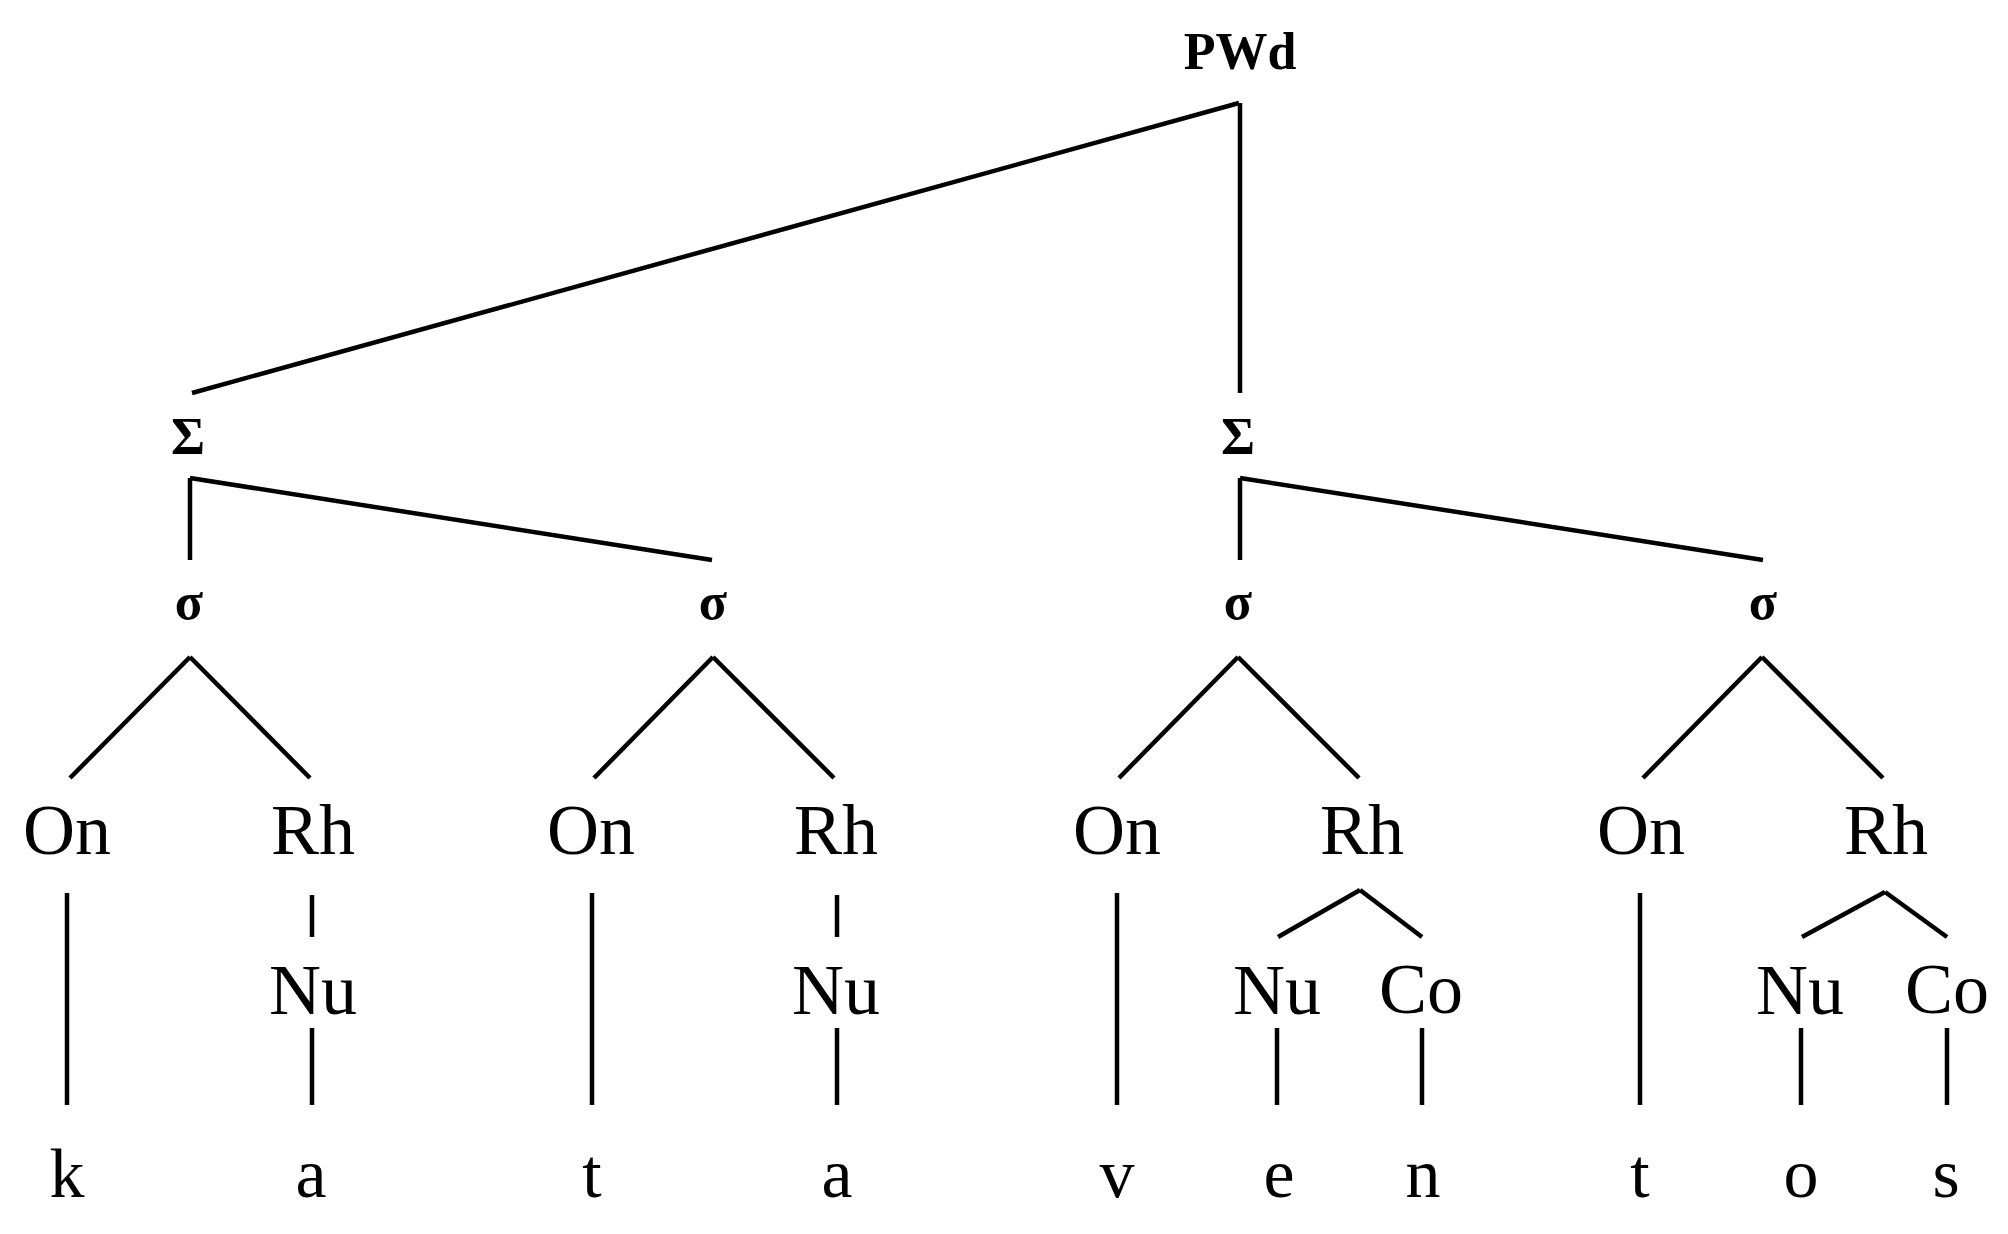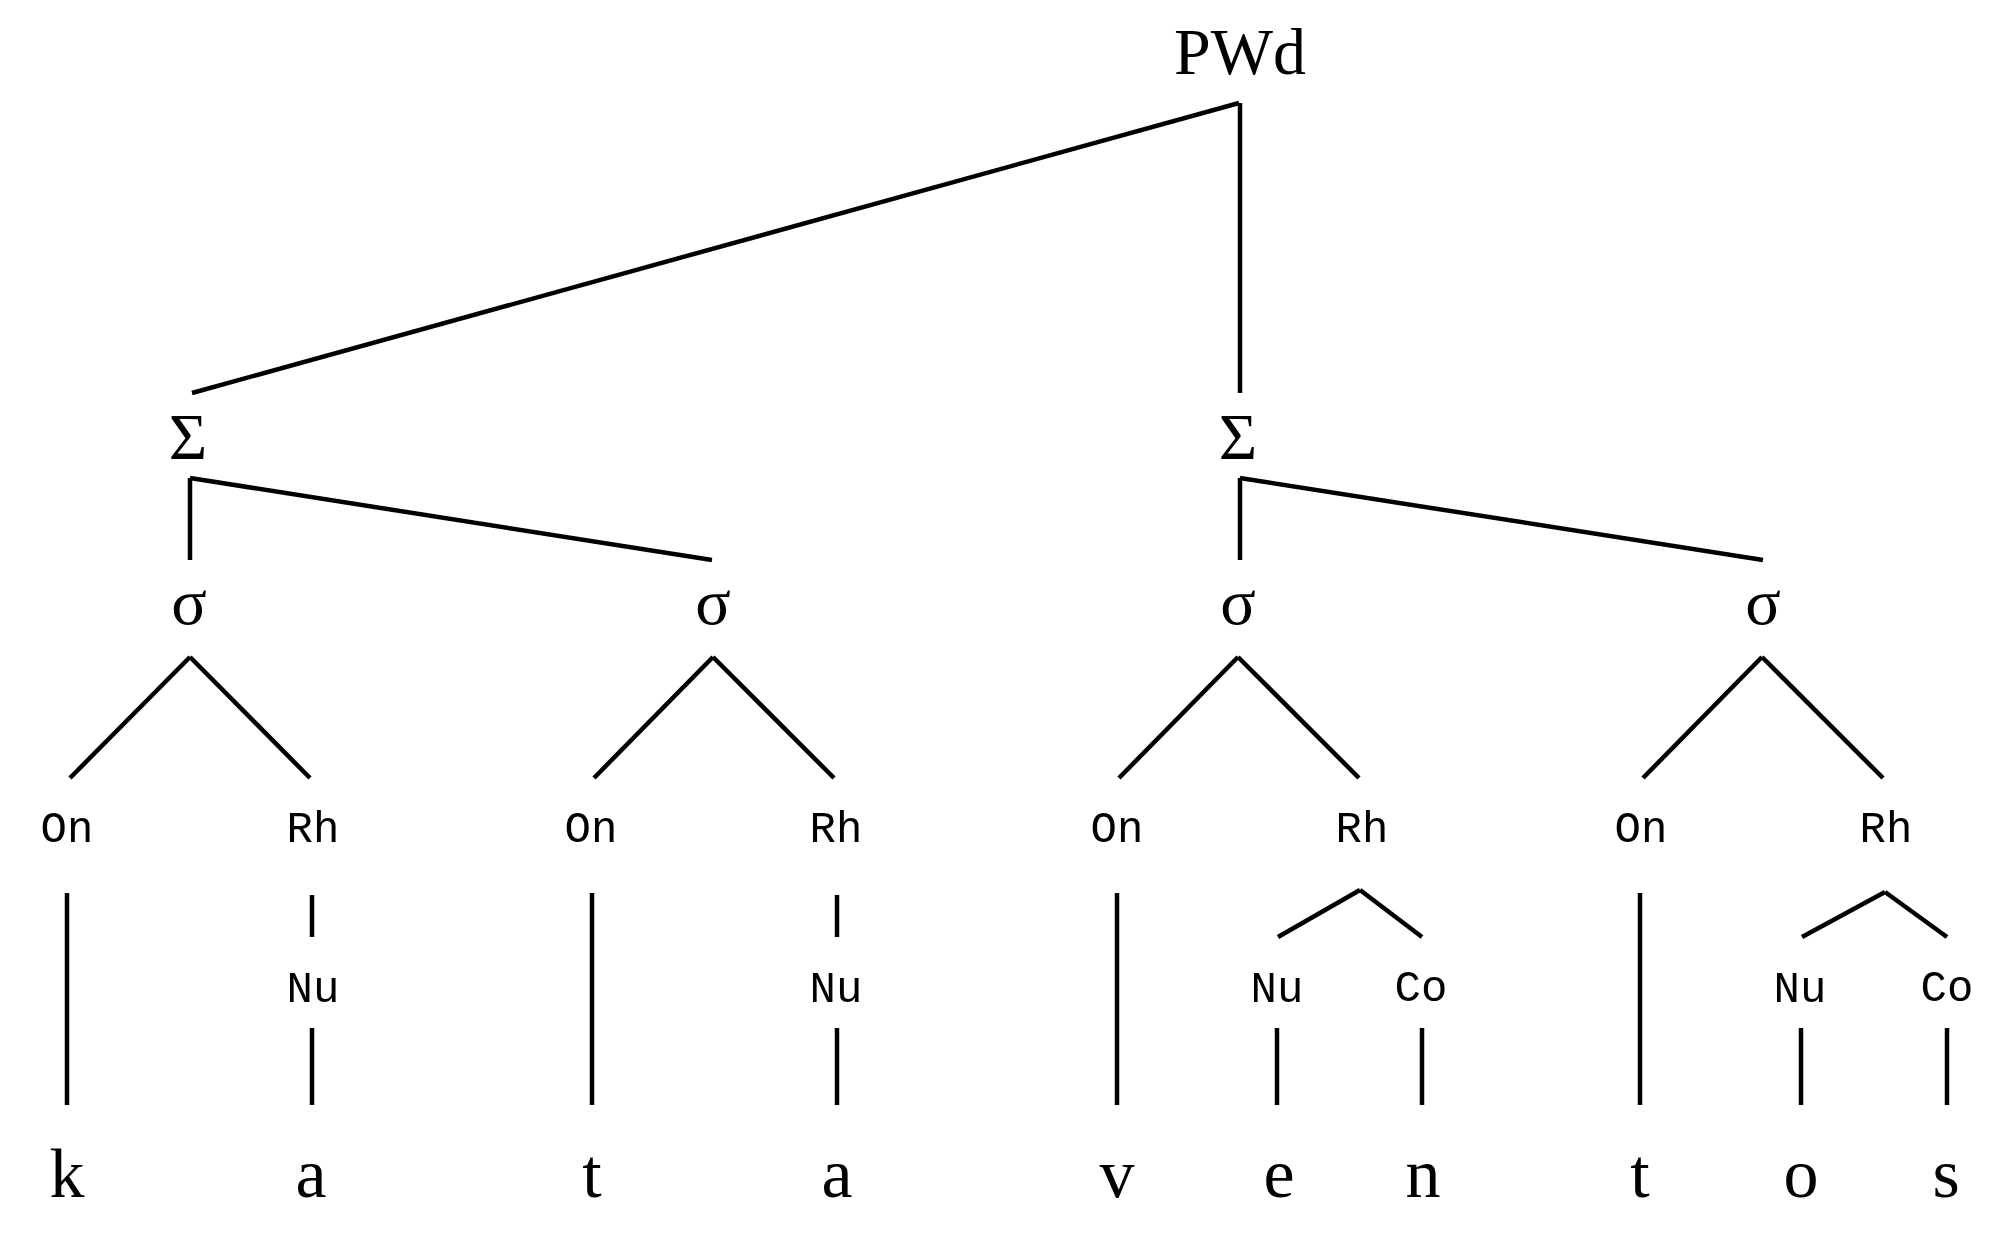--- a/index.html
+++ b/index.html
@@ -25,27 +25,26 @@
   }
   .node-label {
     position: absolute;
     transform: translate(-50%, -50%);
     line-height: 1;
     white-space: nowrap;
     color: #000000;
     user-select: none;
   }
   .style-head {
-    font-weight: normal;
-    font-size: 66px;
+    font-weight: bold;
+    font-size: 52px;
   }
   .style-node {
     font-weight: normal;
-    font-size: 44px;
-    font-family: Liberation Mono, monospace;
+    font-size: 72px;
   }
   .style-segment {
     font-weight: normal;
     font-size: 70px;
   }
 </style>
 </head>
 <body>
 
 <div class="stage">

